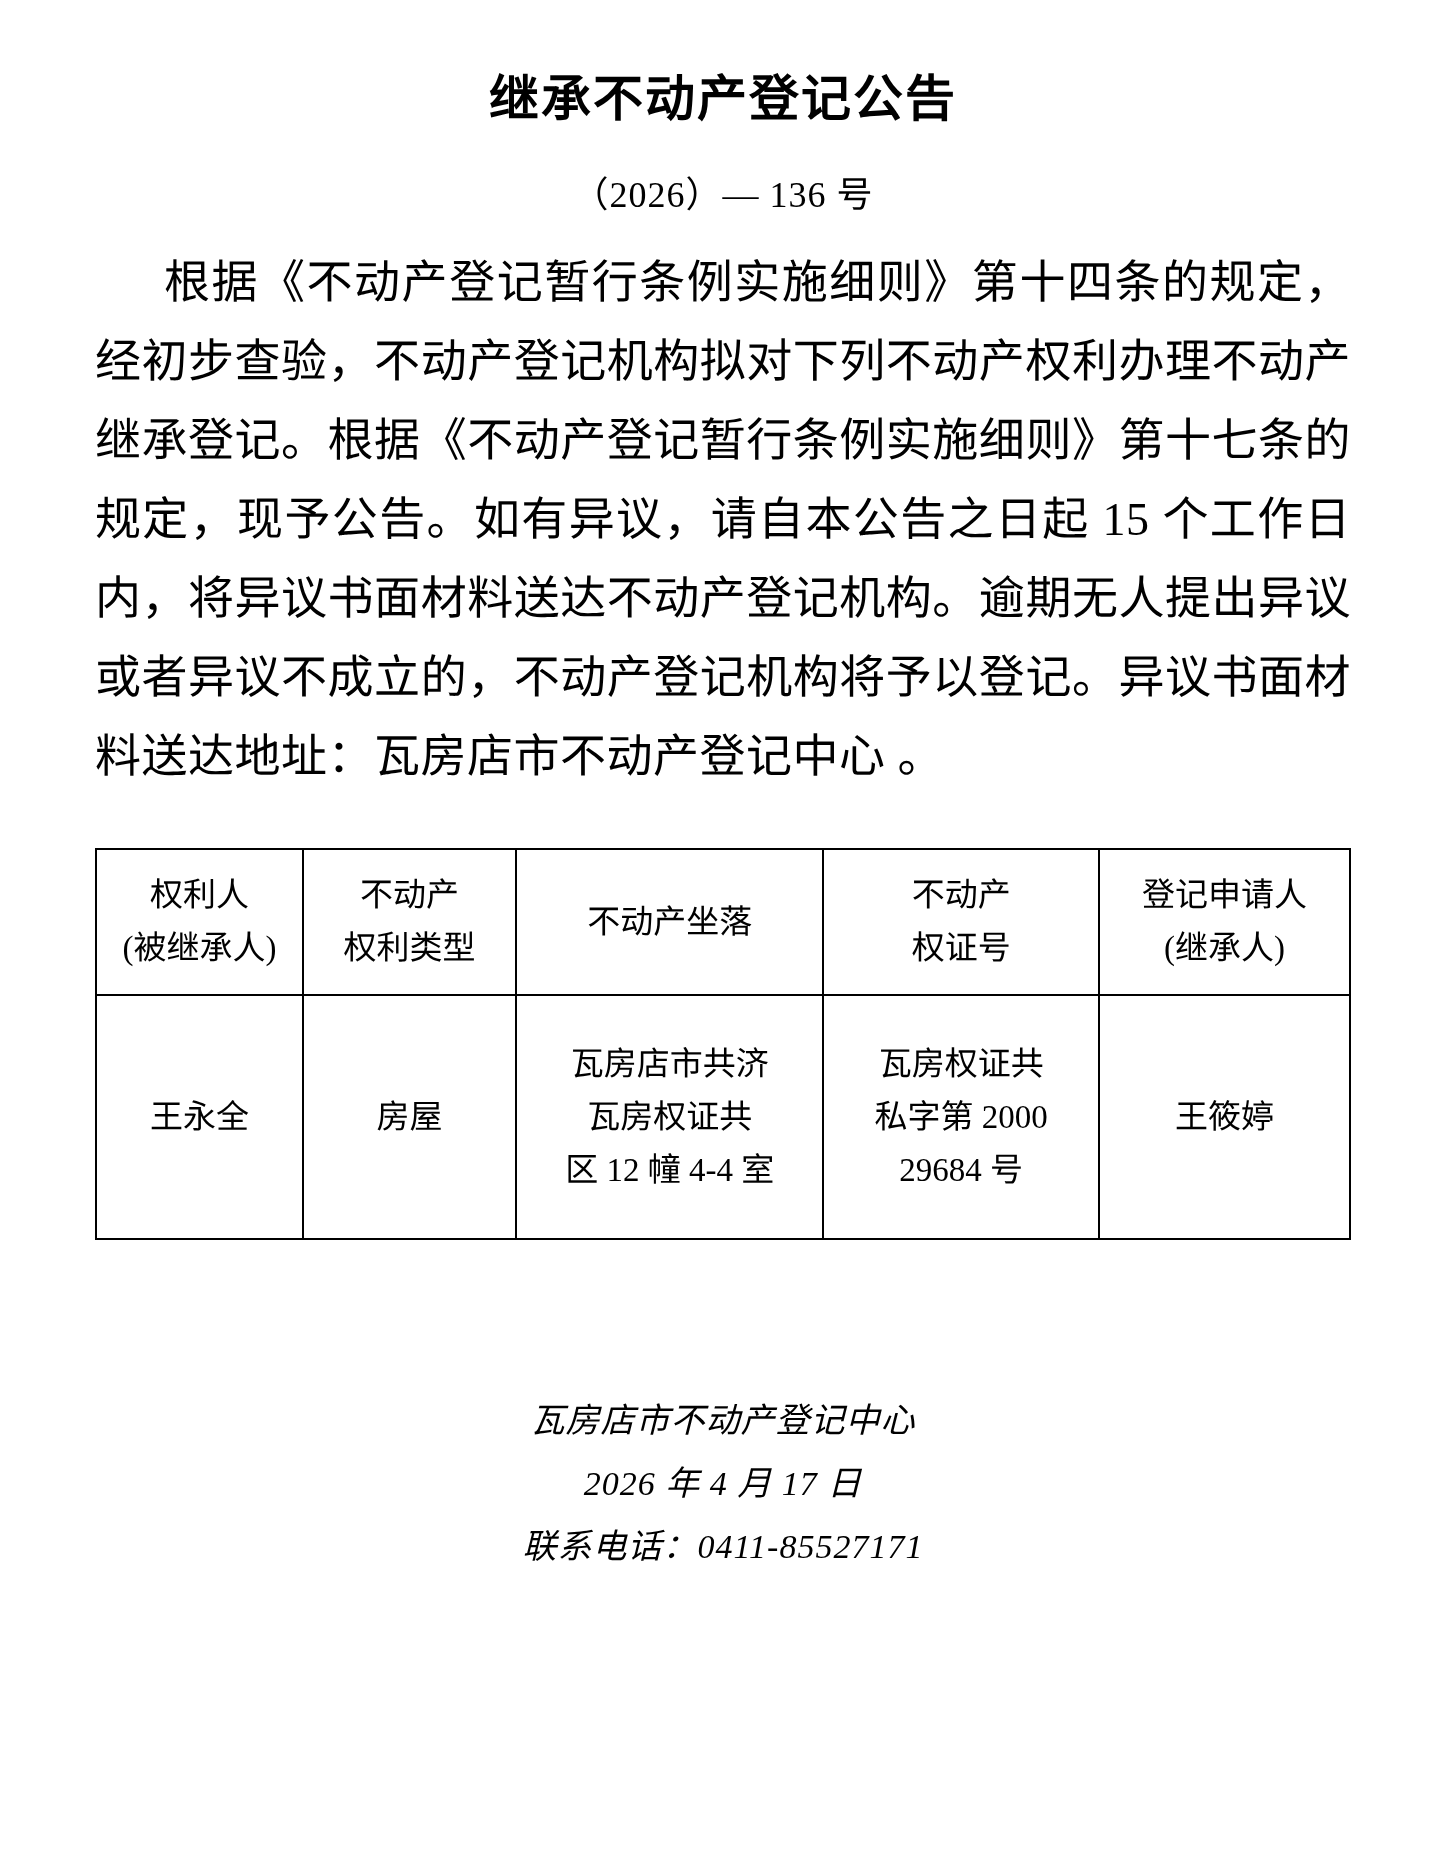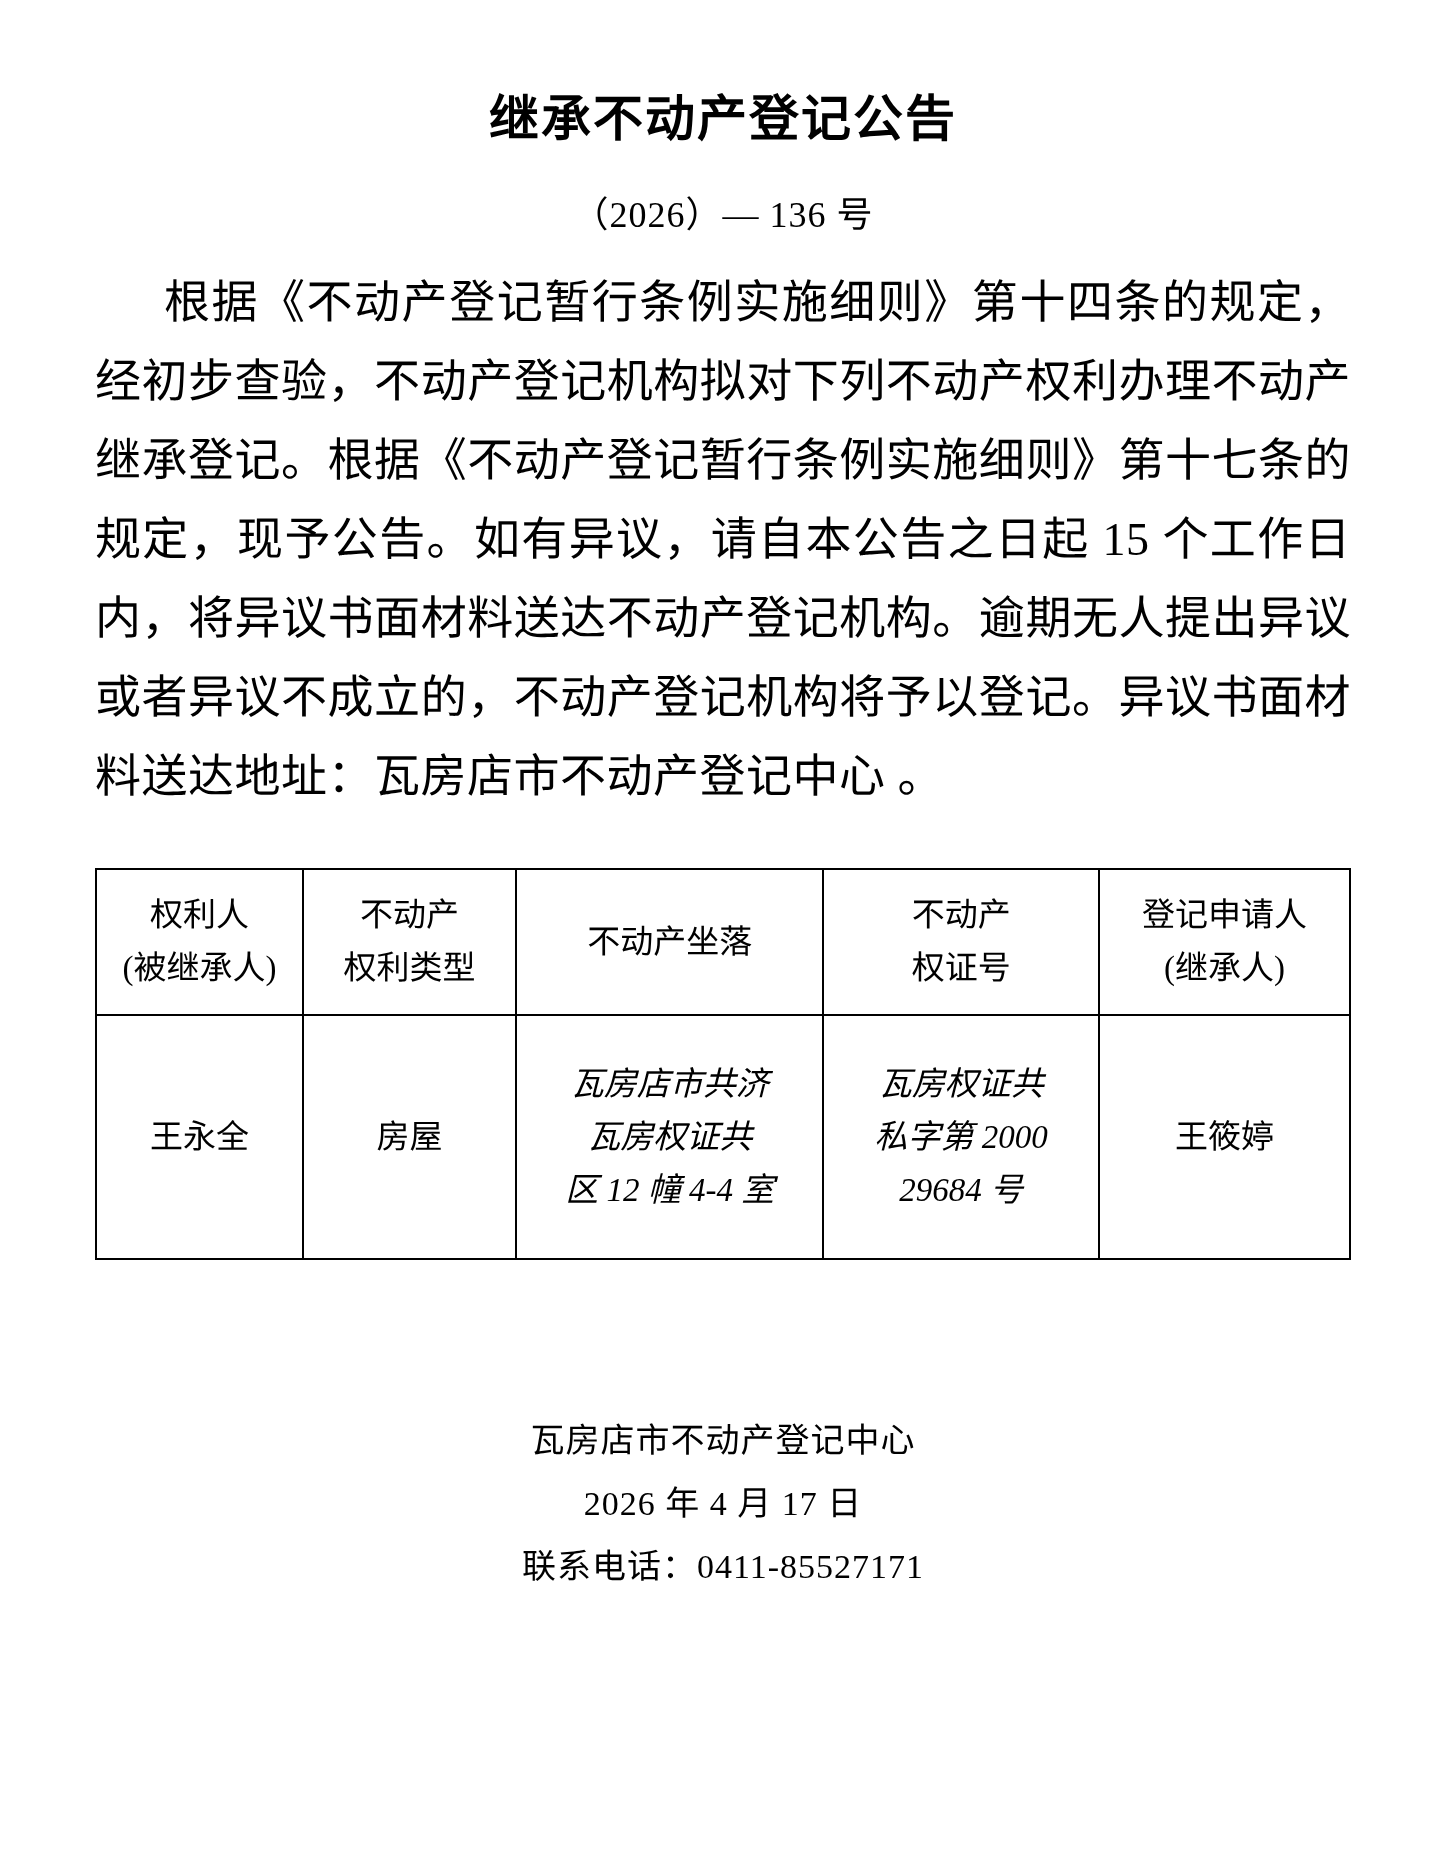--- a/index.html
+++ b/index.html
@@ -12,21 +12,21 @@
     height: 1870px;
     font-family: "Liberation Serif", "DejaVu Serif", serif;
     color: #000000;
     position: relative;
     overflow: hidden;
   }
   .page {
     width: 1446px;
     height: 1683px;
     box-sizing: border-box;
-    padding: 70px 95px 0 95px;
+    padding: 50px 95px 0 95px;
   }
   .doc-title {
     text-align: center;
     font-size: 50px;
     font-weight: bold;
     letter-spacing: 2px;
     margin: 18px 0 0 0;
     line-height: 1.25;
   }
   .doc-number {
@@ -70,26 +70,27 @@
   }
   table.announce-table td {
     height: 210px;
   }
   .col-1 { width: 16.5%; }
   .col-2 { width: 17%; }
   .col-3 { width: 24.5%; }
   .col-4 { width: 22%; }
   .col-5 { width: 20%; }
   .th-line { display: block; }
-  .cell-line { display: block; font-style: italic; }
+  .cell-line { display: block; }
   .footer {
     margin-top: 150px;
     text-align: center;
     font-size: 34px;
     line-height: 1.85;
+    font-style: italic;
   }
   .footer div { letter-spacing: 1px; }
 </style>
 </head>
 <body>
 
 <div class="page">
 
   <h1 class="doc-title">继承不动产登记公告</h1>
 

